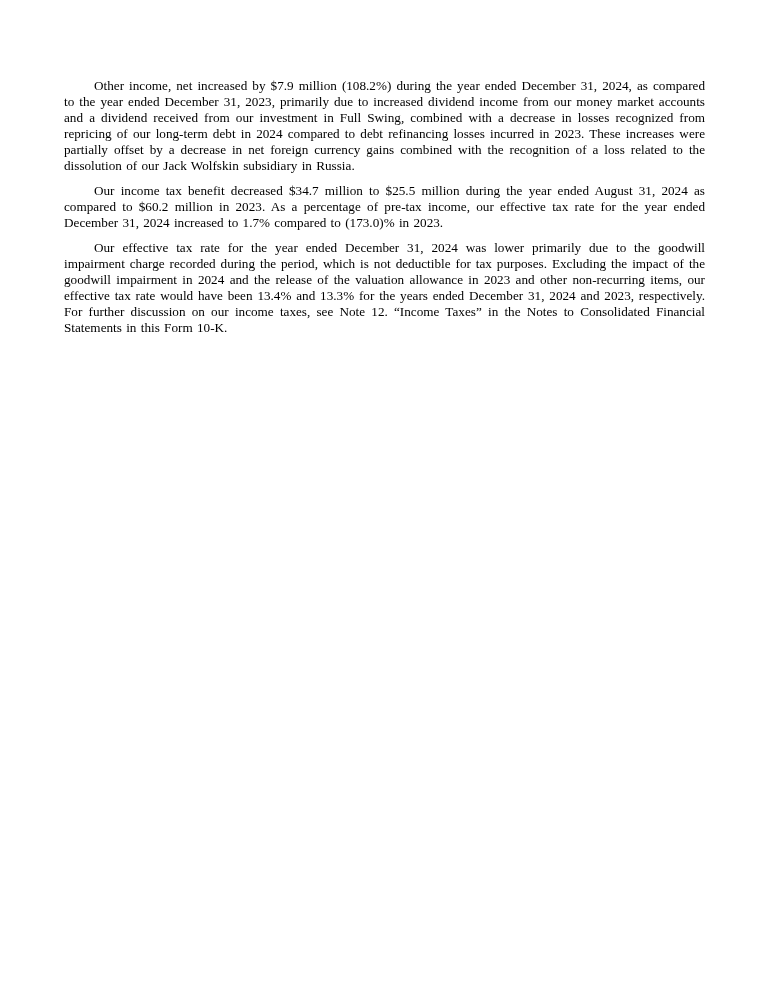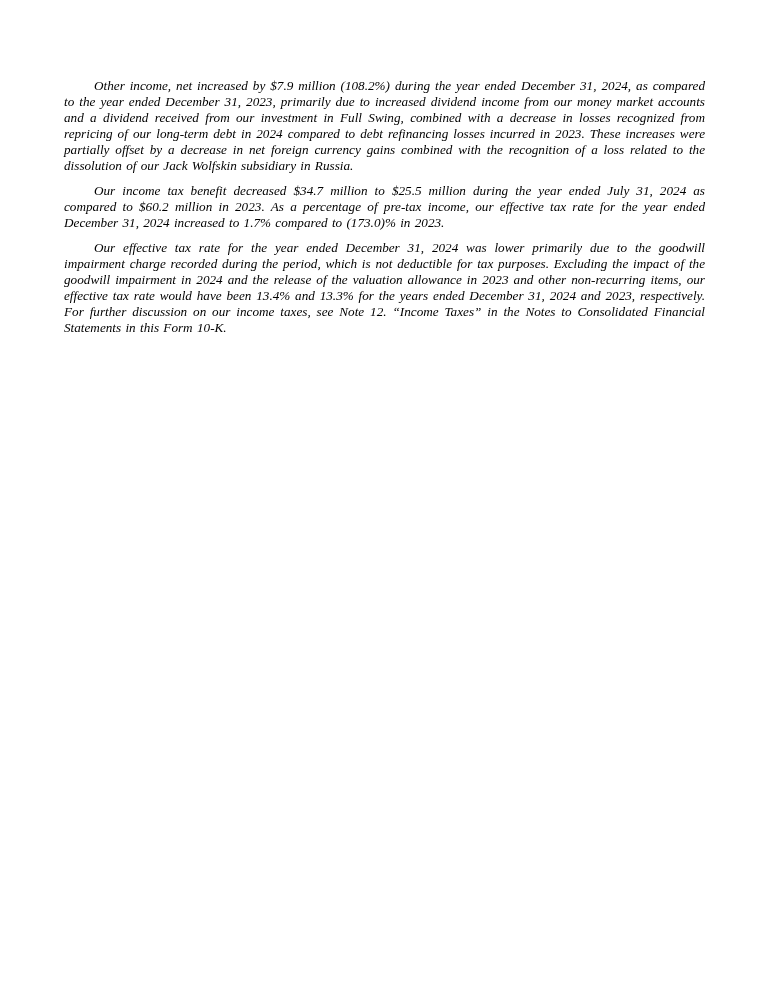--- a/index.html
+++ b/index.html
@@ -1,15 +1,15 @@
 <!DOCTYPE html>
 <html><head>
 <meta charset="utf-8">
 <style>
-  * { margin: 0; padding: 0; box-sizing: border-box; font-style: italic; }
+  * { margin: 0; padding: 0; box-sizing: border-box; }
   html, body {
     width: 768px;
     height: 1000px;
     background: #ffffff;
     font-family: "Liberation Serif", "DejaVu Serif", serif;
   }
   .page {
     position: relative;
     width: 768px;
     height: 1000px;
@@ -47,16 +47,16 @@
     font-size: 13px;
     color: #000000;
   }
 </style>
 </head>
 <body>
 
 <div class="page">
   <div class="content">
     <p class="para">Other income, net increased by $7.9 million (108.2%) during the year ended December 31, 2024, as compared to the year ended December 31, 2023, primarily due to increased dividend income from our money market accounts and a dividend received from our investment in Full Swing, combined with a decrease in losses recognized from repricing of our long-term debt in 2024 compared to debt refinancing losses incurred in 2023. These increases were partially offset by a decrease in net foreign currency gains combined with the recognition of a loss related to the dissolution of our Jack Wolfskin subsidiary in Russia.</p>
-    <p class="para">Our income tax benefit decreased $34.7 million to $25.5 million during the year ended July 31, 2024 as compared to $60.2 million in 2023. As a percentage of pre-tax income, our effective tax rate for the year ended December 31, 2024 increased to 1.7% compared to (173.0)% in 2023.</p>
+    <p class="para">Our income tax benefit decreased $34.7 million to $25.5 million during the year ended August 31, 2024 as compared to $60.2 million in 2023. As a percentage of pre-tax income, our effective tax rate for the year ended December 31, 2024 increased to 1.7% compared to (173.0)% in 2023.</p>
     <p class="para">Our effective tax rate for the year ended December 31, 2024 was lower primarily due to the goodwill impairment charge recorded during the period, which is not deductible for tax purposes. Excluding the impact of the goodwill impairment in 2024 and the release of the valuation allowance in 2023 and other non-recurring items, our effective tax rate would have been 13.4% and 13.3% for the years ended December 31, 2024 and 2023, respectively. For further discussion on our income taxes, see Note 12. “Income Taxes” in the Notes to Consolidated Financial Statements in this Form 10-K.</p>
   </div>
 </div>
 
 </body></html>

